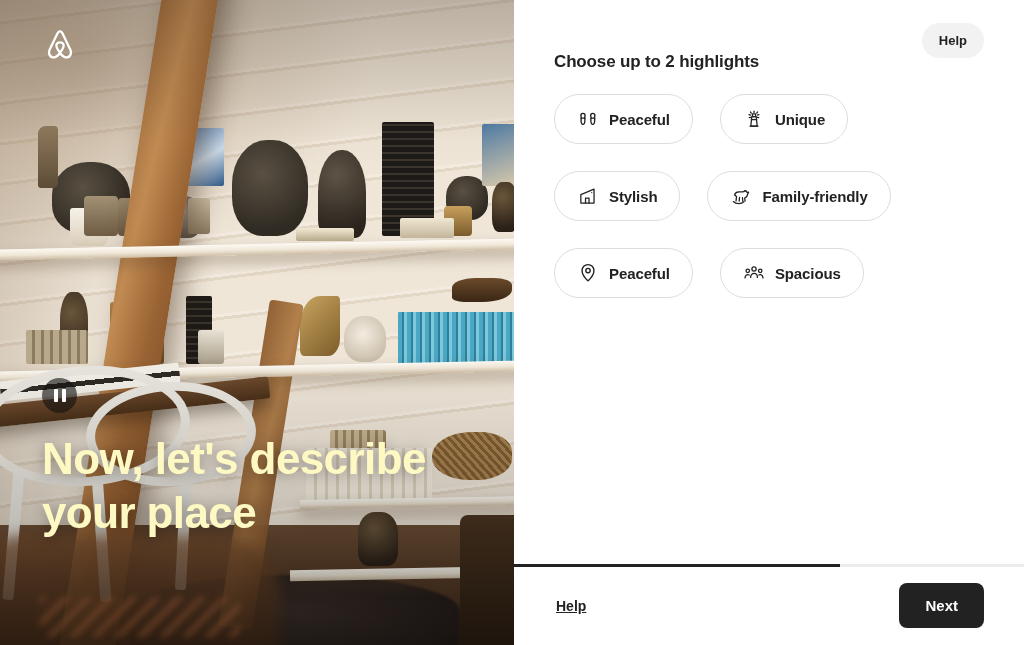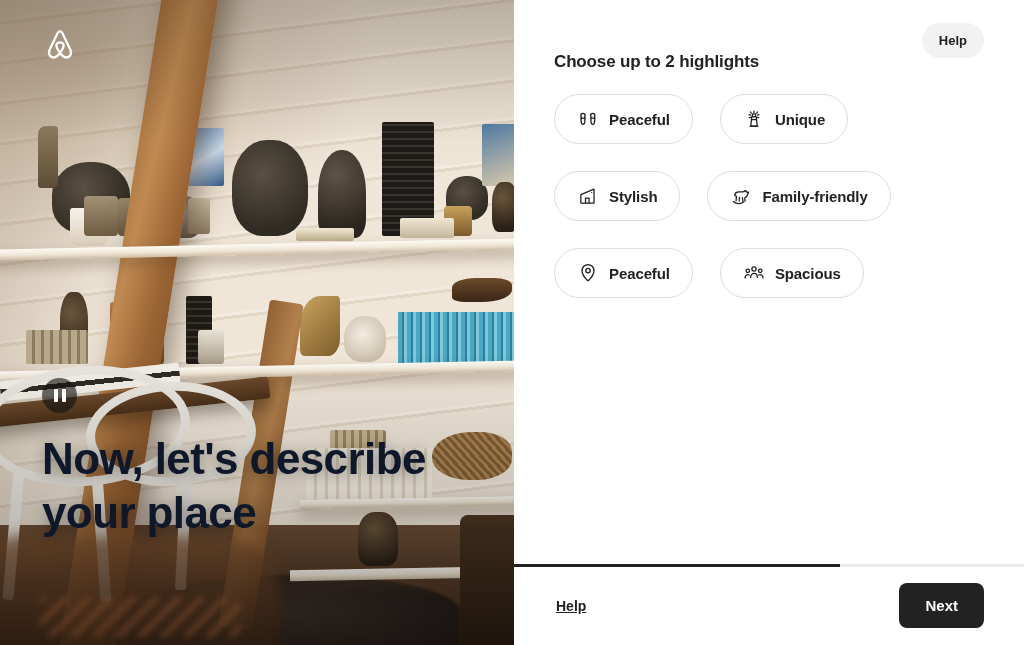--- a/index.html
+++ b/index.html
@@ -188,21 +188,21 @@
     background: rgba(20,18,16,.62);
     display: flex; align-items: center; justify-content: center;
     gap: 4px;
     z-index: 6;
     cursor: pointer;
   }
   .pause-bar { width: 4px; height: 13px; background: #fff; border-radius: 1px; }
   .hero-title {
     position: absolute; left: 42px; top: 432px;
     z-index: 6;
-    color: #0f172a;
+    color: #fef9c3;
     font-size: 44px;
     line-height: 54px;
     font-weight: 600;
     letter-spacing: -0.6px;
     max-width: 420px;
     text-shadow: 0 2px 14px rgba(0,0,0,.35);
   }
 
   
   .right {

